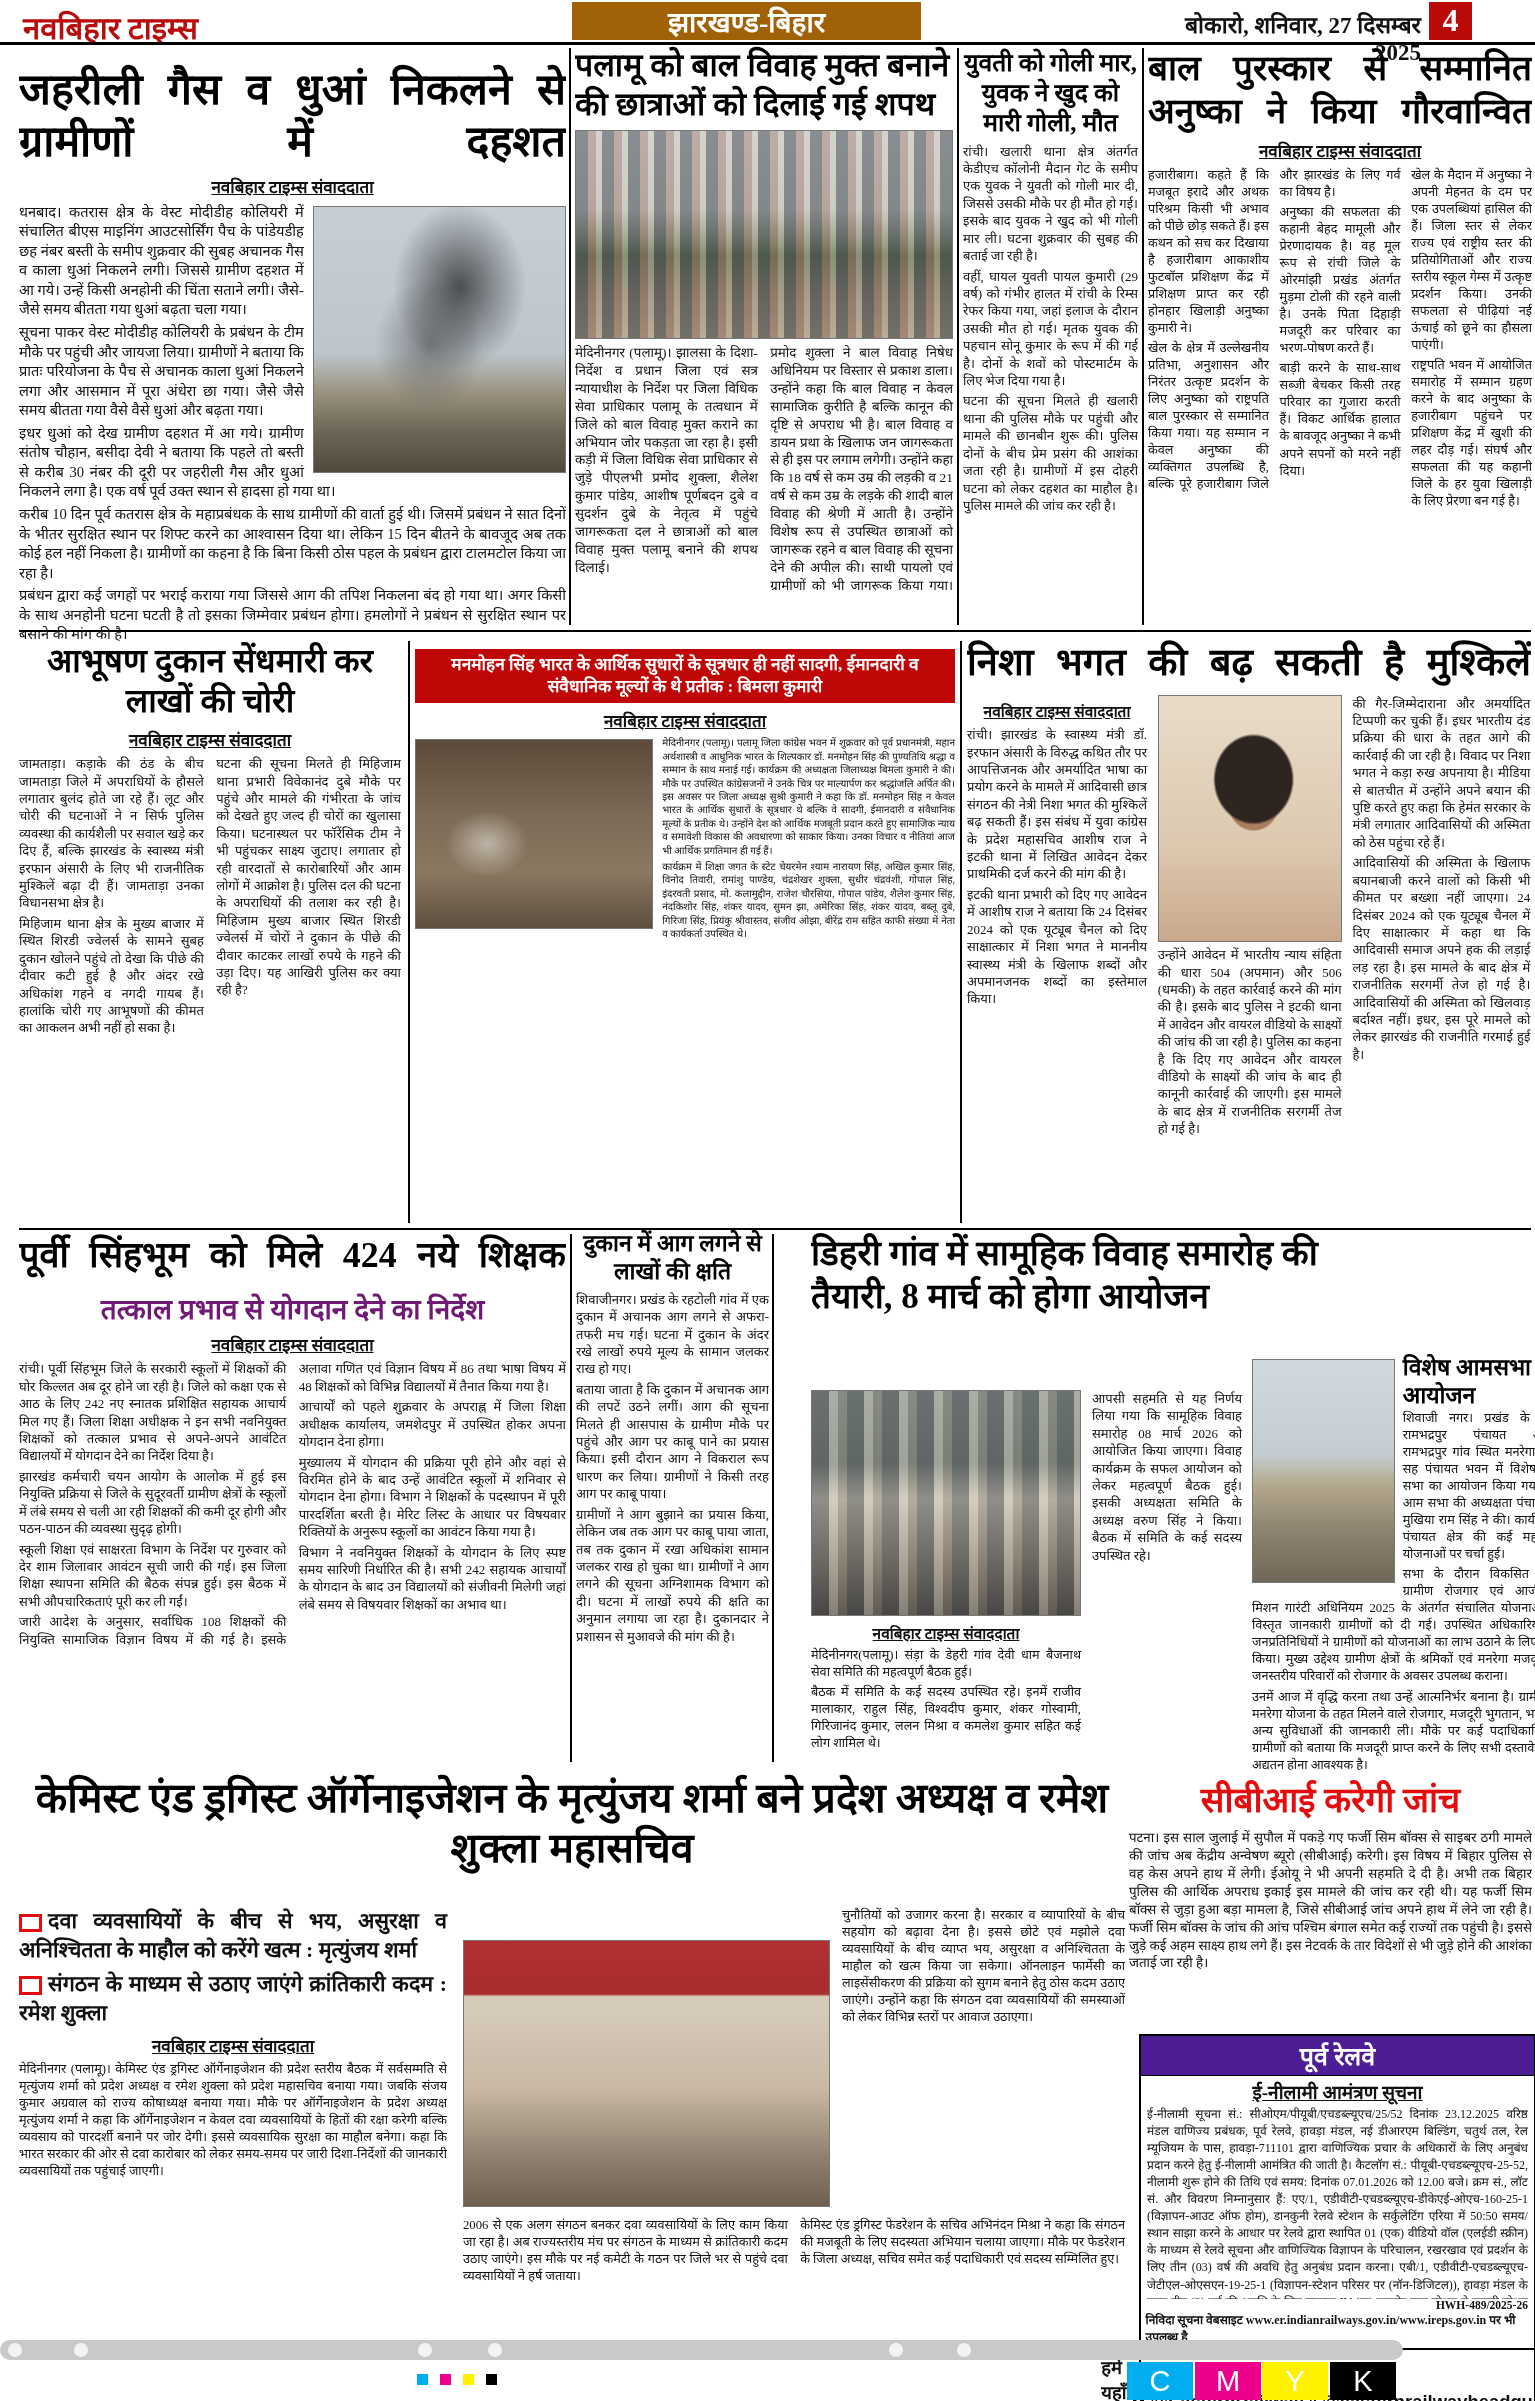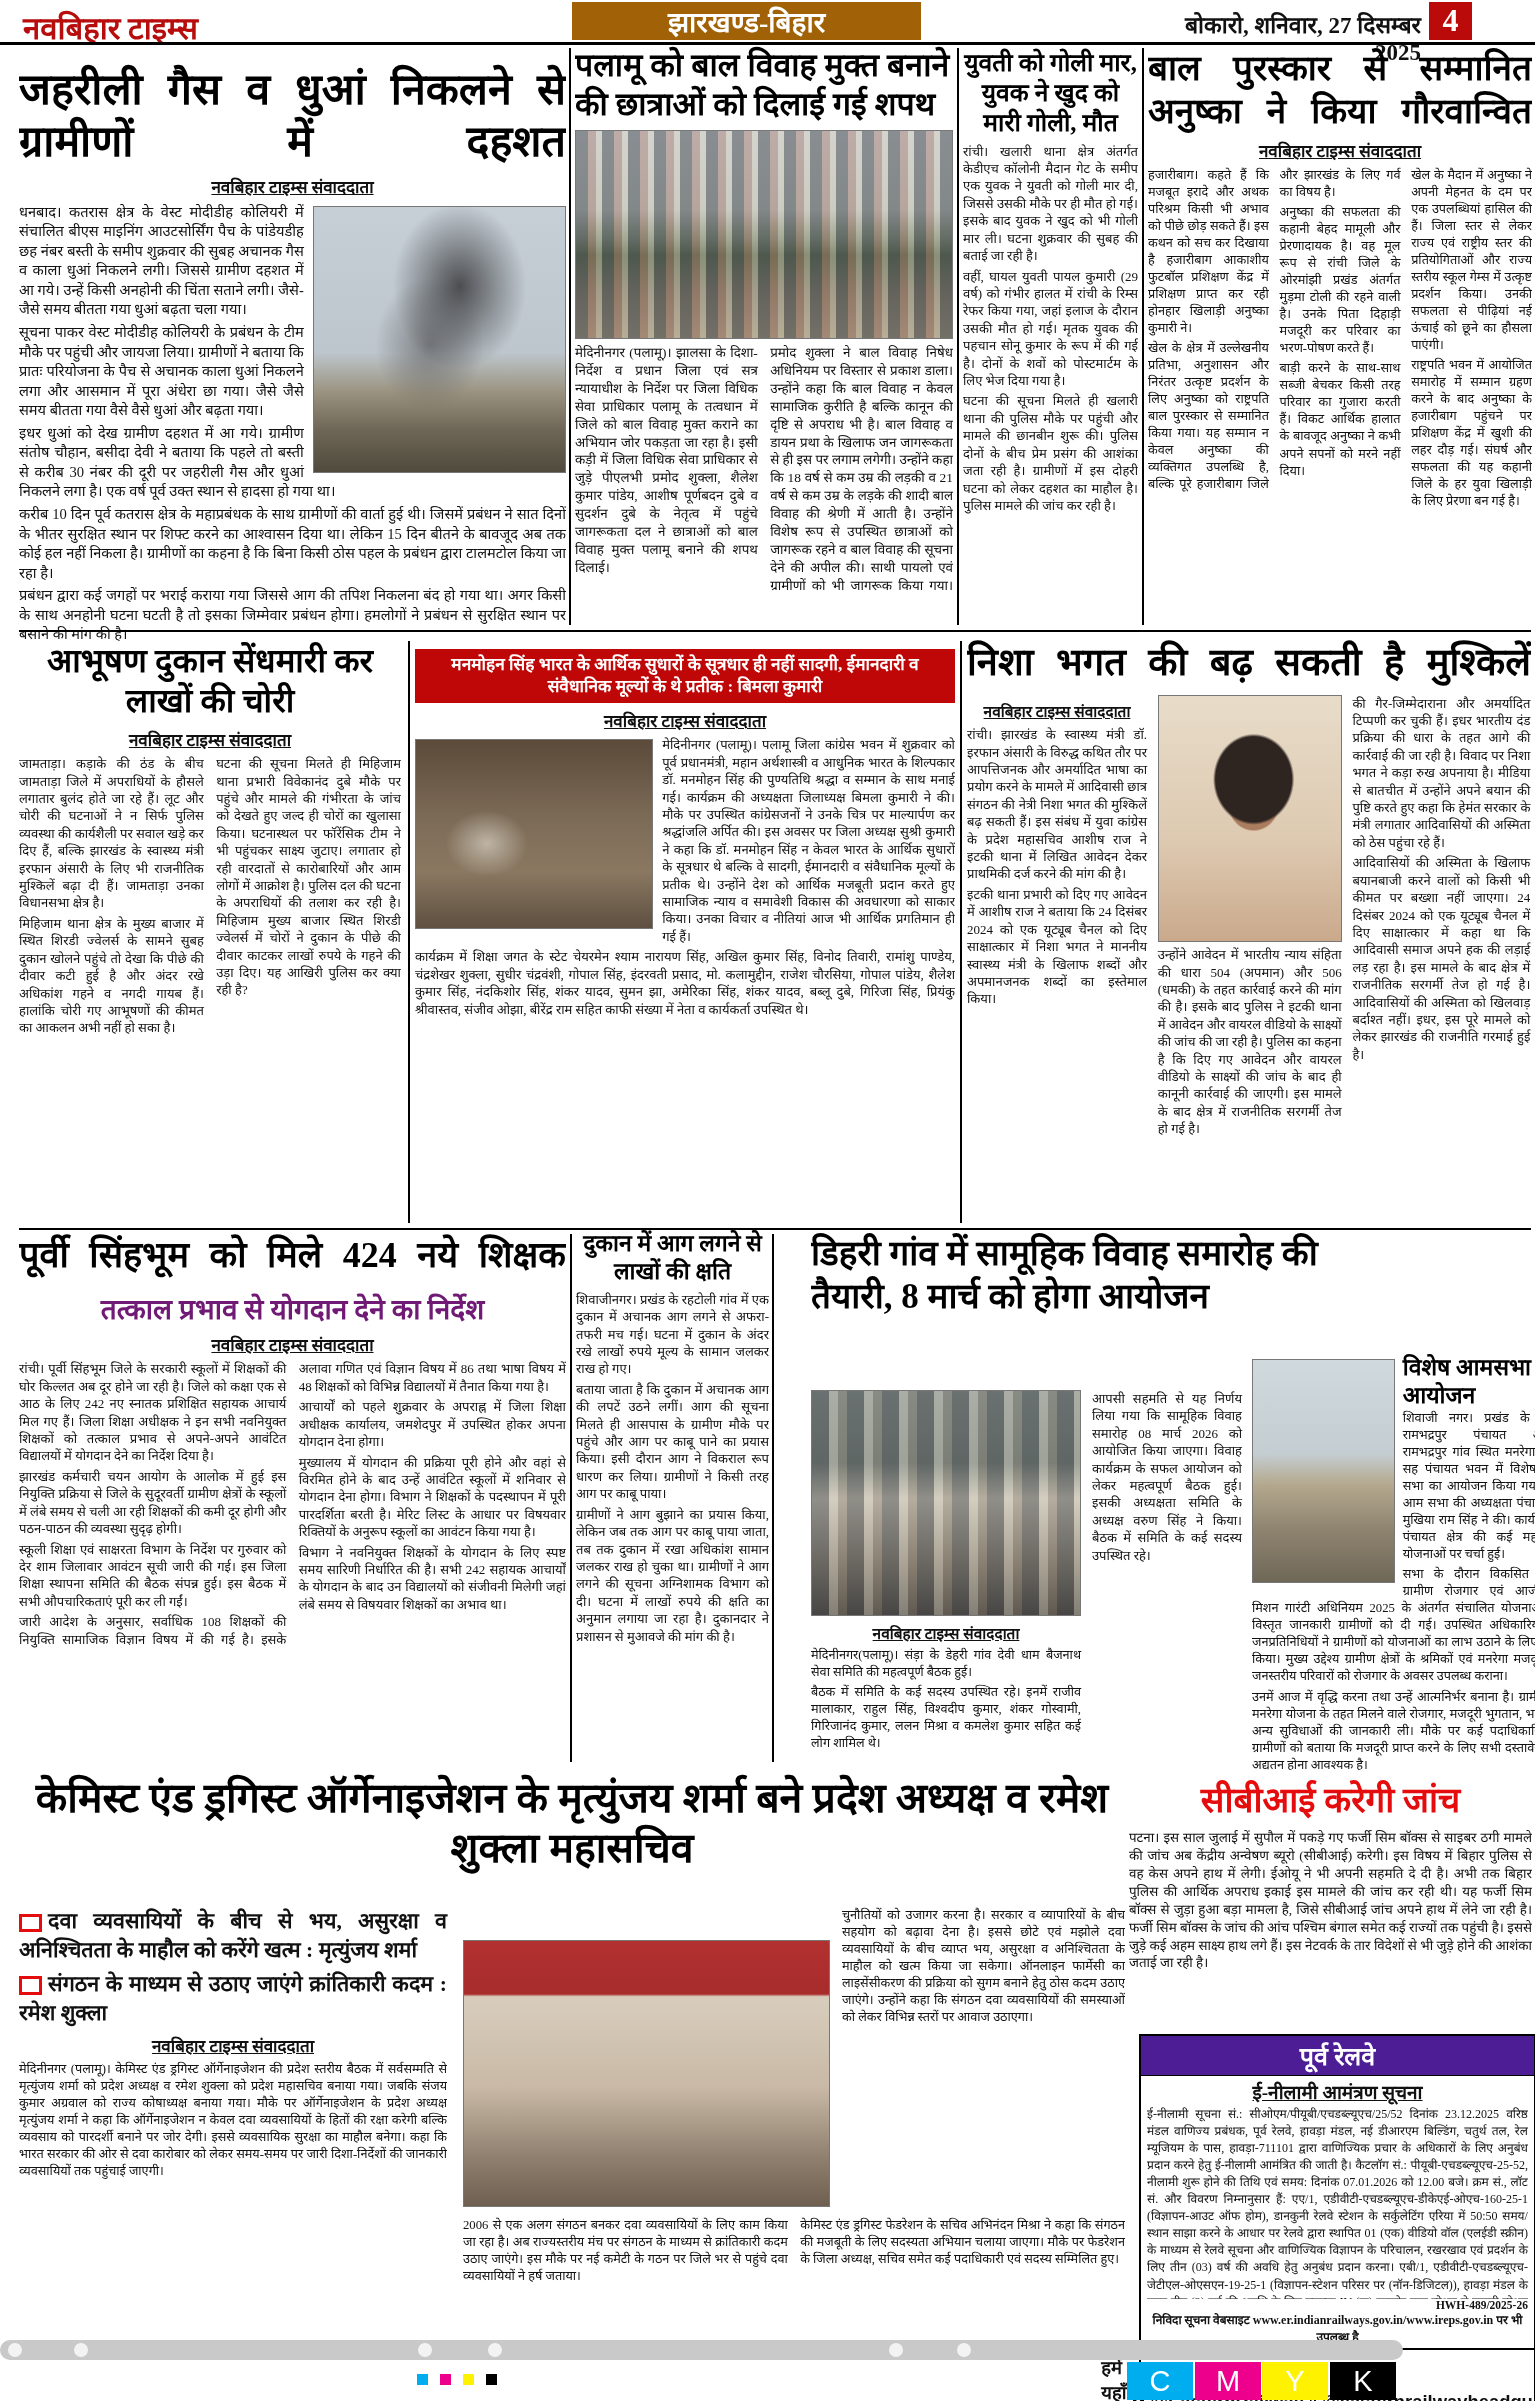--- a/index.html
+++ b/index.html
@@ -53,21 +53,21 @@
   .red-subhead{color:#701a75;font-weight:bold;font-size:28px;text-align:center;margin:10.7px 0 1.5px;}
   .red-hl{color:#e40c0c;}
   .bullet-line{font-weight:bold;font-size:21.5px;line-height:1.35;text-align:justify;margin:0 0 4.6px;}
   .red-square{display:inline-block;width:23px;height:18.4px;border:3.8px solid #e40c0c;vertical-align:middle;margin-right:6.1px;box-sizing:border-box;}
   
   .ad-box{position:absolute;left:1139px;top:2034px;width:393px;border:2.3px solid #000;background:#fff;}
   .ad-header{background:#4c1d95;color:#fff;font-weight:bold;font-size:25px;text-align:center;padding:2.3px 0;border-bottom:1.5px solid #000;}
   .ad-title{font-weight:bold;font-size:19px;text-align:center;text-decoration:underline;margin:3.1px 0 1.5px;}
   .ad-body{font-size:12px;line-height:1.42;text-align:justify;padding:0 6.1px;}
   .ad-ref{font-weight:bold;font-size:11.5px;text-align:right;padding:0 6.1px;}
-  .ad-site{font-size:12px;font-weight:bold;text-align:center;padding:0 4.6px 3.1px;}
+  .ad-site{font-size:12px;font-weight:bold;text-align:left;padding:0 4.6px 3.1px;}
   .ad-social{border-top:2.3px solid #000;display:flex;align-items:center;justify-content:center;gap:6.1px;
       font-weight:bold;font-size:18.4px;padding:3.8px 3.1px;font-family:"Liberation Sans",sans-serif;}
   .x-icon{display:inline-flex;width:23px;height:23px;background:#000;color:#fff;align-items:center;justify-content:center;
       font-weight:bold;font-size:17px;border-radius:3.1px;}
   .fb-icon{display:inline-flex;width:23px;height:23px;background:#000;color:#fff;align-items:center;justify-content:center;
       font-weight:bold;font-size:17px;border-radius:50%;}
   
   .regbar{position:absolute;left:0;top:2340px;width:1403px;height:20px;background:#c9c9c9;border-radius:10px;}
   .regdot{position:absolute;top:3.1px;width:14px;height:14px;border-radius:50%;background:#f3f3f3;}
   .cmyk{position:absolute;top:2362px;width:66px;height:38px;display:flex;align-items:center;justify-content:center;
@@ -147,21 +147,21 @@
         <p class="para">जामताड़ा। कड़ाके की ठंड के बीच जामताड़ा जिले में अपराधियों के हौसले लगातार बुलंद होते जा रहे हैं। लूट और चोरी की घटनाओं ने न सिर्फ पुलिस व्यवस्था की कार्यशैली पर सवाल खड़े कर दिए हैं, बल्कि झारखंड के स्वास्थ्य मंत्री इरफान अंसारी के लिए भी राजनीतिक मुश्किलें बढ़ा दी हैं। जामताड़ा उनका विधानसभा क्षेत्र है।</p>
         <p class="para">मिहिजाम थाना क्षेत्र के मुख्य बाजार में स्थित शिरडी ज्वेलर्स के सामने सुबह दुकान खोलने पहुंचे तो देखा कि पीछे की दीवार कटी हुई है और अंदर रखे अधिकांश गहने व नगदी गायब हैं। हालांकि चोरी गए आभूषणों की कीमत का आकलन अभी नहीं हो सका है।</p>
         <p class="para">घटना की सूचना मिलते ही मिहिजाम थाना प्रभारी विवेकानंद दुबे मौके पर पहुंचे और मामले की गंभीरता के जांच को देखते हुए जल्द ही चोरों का खुलासा किया। घटनास्थल पर फॉरेंसिक टीम ने भी पहुंचकर साक्ष्य जुटाए। लगातार हो रही वारदातों से कारोबारियों और आम लोगों में आक्रोश है। पुलिस दल की घटना के अपराधियों की तलाश कर रही है। मिहिजाम मुख्य बाजार स्थित शिरडी ज्वेलर्स में चोरों ने दुकान के पीछे की दीवार काटकर लाखों रुपये के गहने की उड़ा दिए। यह आखिरी पुलिस कर क्या रही है?</p>
       </div>
   </div>
   <div class="vrule" style="left:408px;top:641px;height:582px;"></div>
 
   <div class="article" style="left:415px;top:641px;width:540px;height:582px;">
     <div class="red-strip">मनमोहन सिंह भारत के आर्थिक सुधारों के सूत्रधार ही नहीं सादगी, ईमानदारी व संवैधानिक मूल्यों के थे प्रतीक : बिमला कुमारी</div>
     <div class="byline">नवबिहार टाइम्स संवाददाता</div>
-    <div class="body-text" style="font-size:13px;">
+    <div class="body-text" style="font-size:10px;">
       <div class="photo photo-congress" style="float:left;width:238px;height:190px;margin:3.1px 9.2px 4.6px 0;"></div>
       <div>
           <p class="para">मेदिनीनगर (पलामू)। पलामू जिला कांग्रेस भवन में शुक्रवार को पूर्व प्रधानमंत्री, महान अर्थशास्त्री व आधुनिक भारत के शिल्पकार डॉ. मनमोहन सिंह की पुण्यतिथि श्रद्धा व सम्मान के साथ मनाई गई। कार्यक्रम की अध्यक्षता जिलाध्यक्ष बिमला कुमारी ने की। मौके पर उपस्थित कांग्रेसजनों ने उनके चित्र पर माल्यार्पण कर श्रद्धांजलि अर्पित की। इस अवसर पर जिला अध्यक्ष सुश्री कुमारी ने कहा कि डॉ. मनमोहन सिंह न केवल भारत के आर्थिक सुधारों के सूत्रधार थे बल्कि वे सादगी, ईमानदारी व संवैधानिक मूल्यों के प्रतीक थे। उन्होंने देश को आर्थिक मजबूती प्रदान करते हुए सामाजिक न्याय व समावेशी विकास की अवधारणा को साकार किया। उनका विचार व नीतियां आज भी आर्थिक प्रगतिमान ही गई हैं।</p>
           <p class="para">कार्यक्रम में शिक्षा जगत के स्टेट चेयरमेन श्याम नारायण सिंह, अखिल कुमार सिंह, विनोद तिवारी, रामांशु पाण्डेय, चंद्रशेखर शुक्ला, सुधीर चंद्रवंशी, गोपाल सिंह, इंदरवती प्रसाद, मो. कलामुद्दीन, राजेश चौरसिया, गोपाल पांडेय, शैलेश कुमार सिंह, नंदकिशोर सिंह, शंकर यादव, सुमन झा, अमेरिका सिंह, शंकर यादव, बब्लू दुबे, गिरिजा सिंह, प्रियंकु श्रीवास्तव, संजीव ओझा, बीरेंद्र राम सहित काफी संख्या में नेता व कार्यकर्ता उपस्थित थे।</p>
         </div>
     </div>
   </div>
   <div class="vrule" style="left:960px;top:641px;height:582px;"></div>
 
   <div class="article" style="left:967px;top:639px;width:564px;height:584px;">

